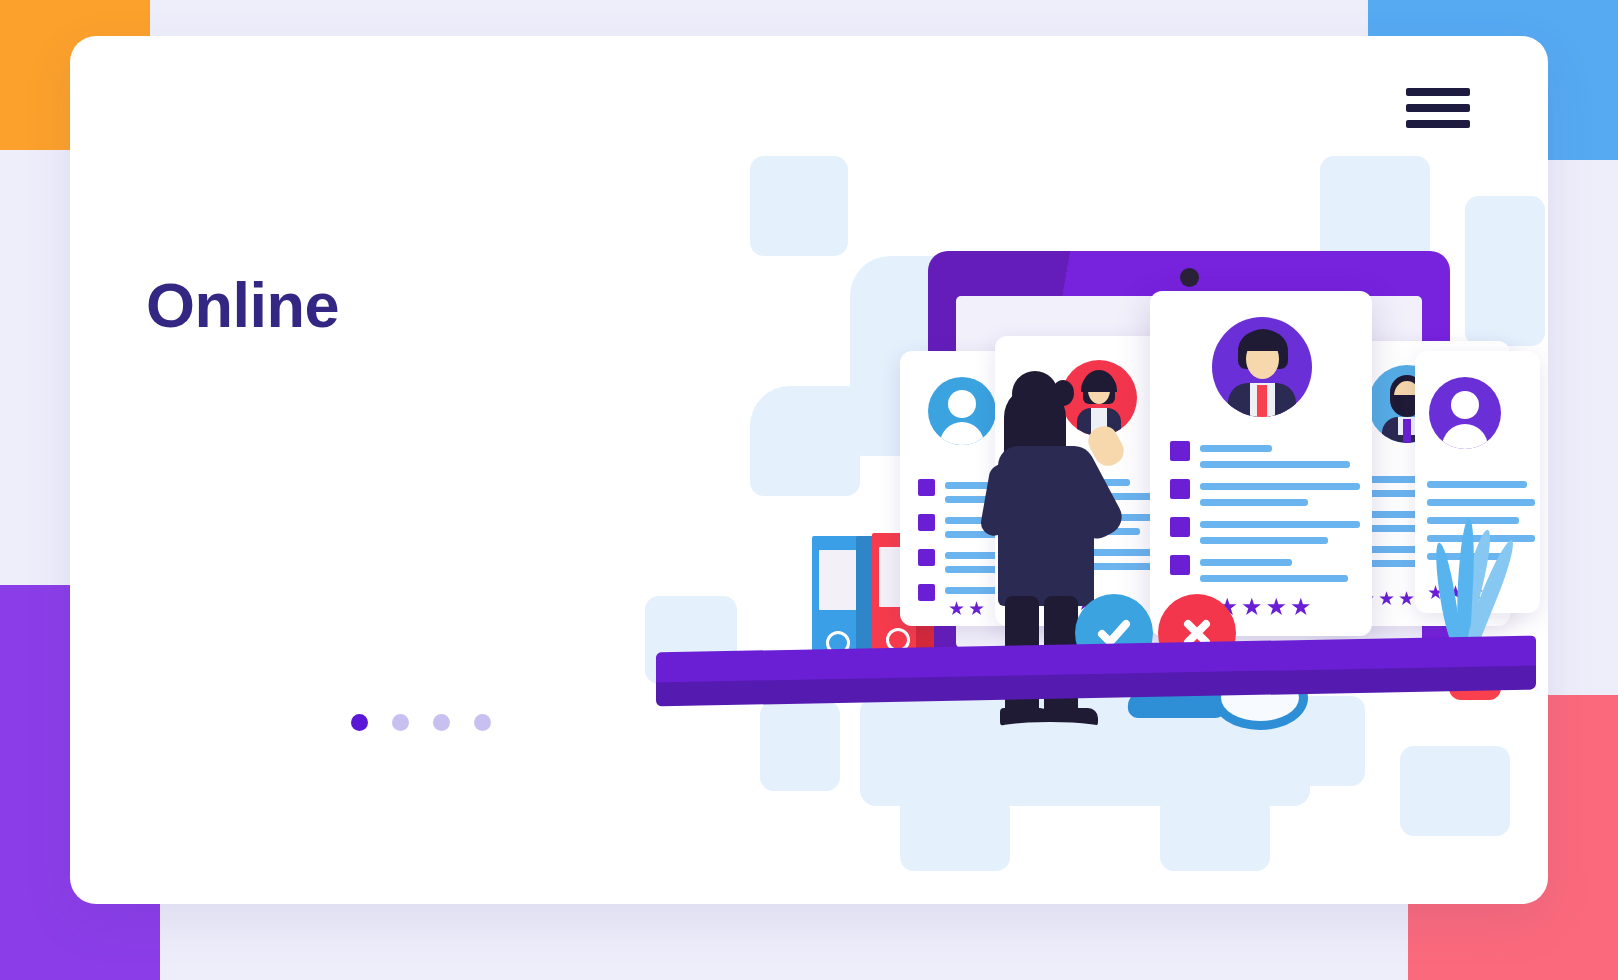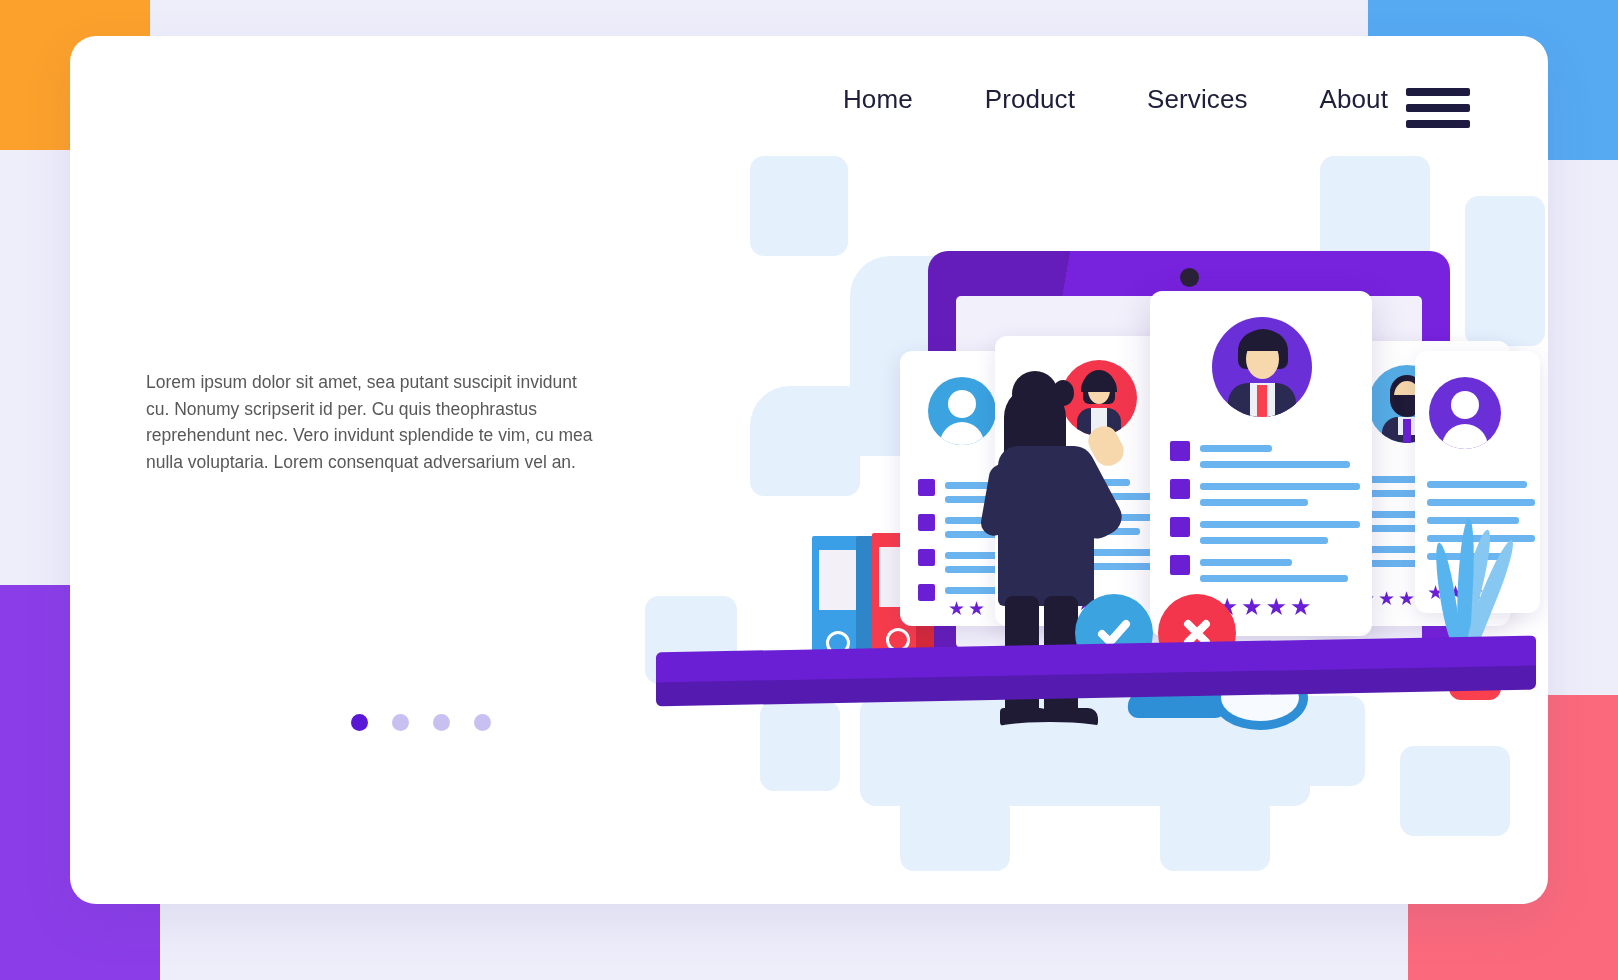--- a/index.html
+++ b/index.html
@@ -177,38 +177,31 @@
 <body>
 
 <div class="blob blob-tl"></div>
 <div class="blob blob-tr"></div>
 <div class="blob blob-bl"></div>
 <div class="blob blob-br"></div>
 
 <div class="card">
 
 
-  <nav class="nav">
-    <div class="nav-item">Home</div>
-    <div class="nav-item">Product</div>
-    <div class="nav-item">Services</div>
-    <div class="nav-item">About</div>
-  </nav>
 
   <div class="hamburger">
     <span></span>
     <span></span>
     <span></span>
   </div>
 
   <div class="hero">
     <h1>
-      <br>
+      <span>Online</span><br>
     </h1>
-    <p>Lorem ipsum dolor sit amet, sea putant suscipit invidunt cu. Nonumy scripserit id per. Cu quis theophrastus reprehendunt nec. Vero invidunt splendide te vim, cu mea nulla voluptaria. Lorem consenquat adversarium vel an.</p>
 
 
     <div class="dots">
       <div class="dot active" style="background: rgb(90, 23, 214);"></div>
       <div class="dot" style="background: rgb(201, 192, 242);"></div>
       <div class="dot" style="background: rgb(201, 192, 242);"></div>
       <div class="dot" style="background: rgb(201, 192, 242);"></div>
     </div>
   </div>
 

